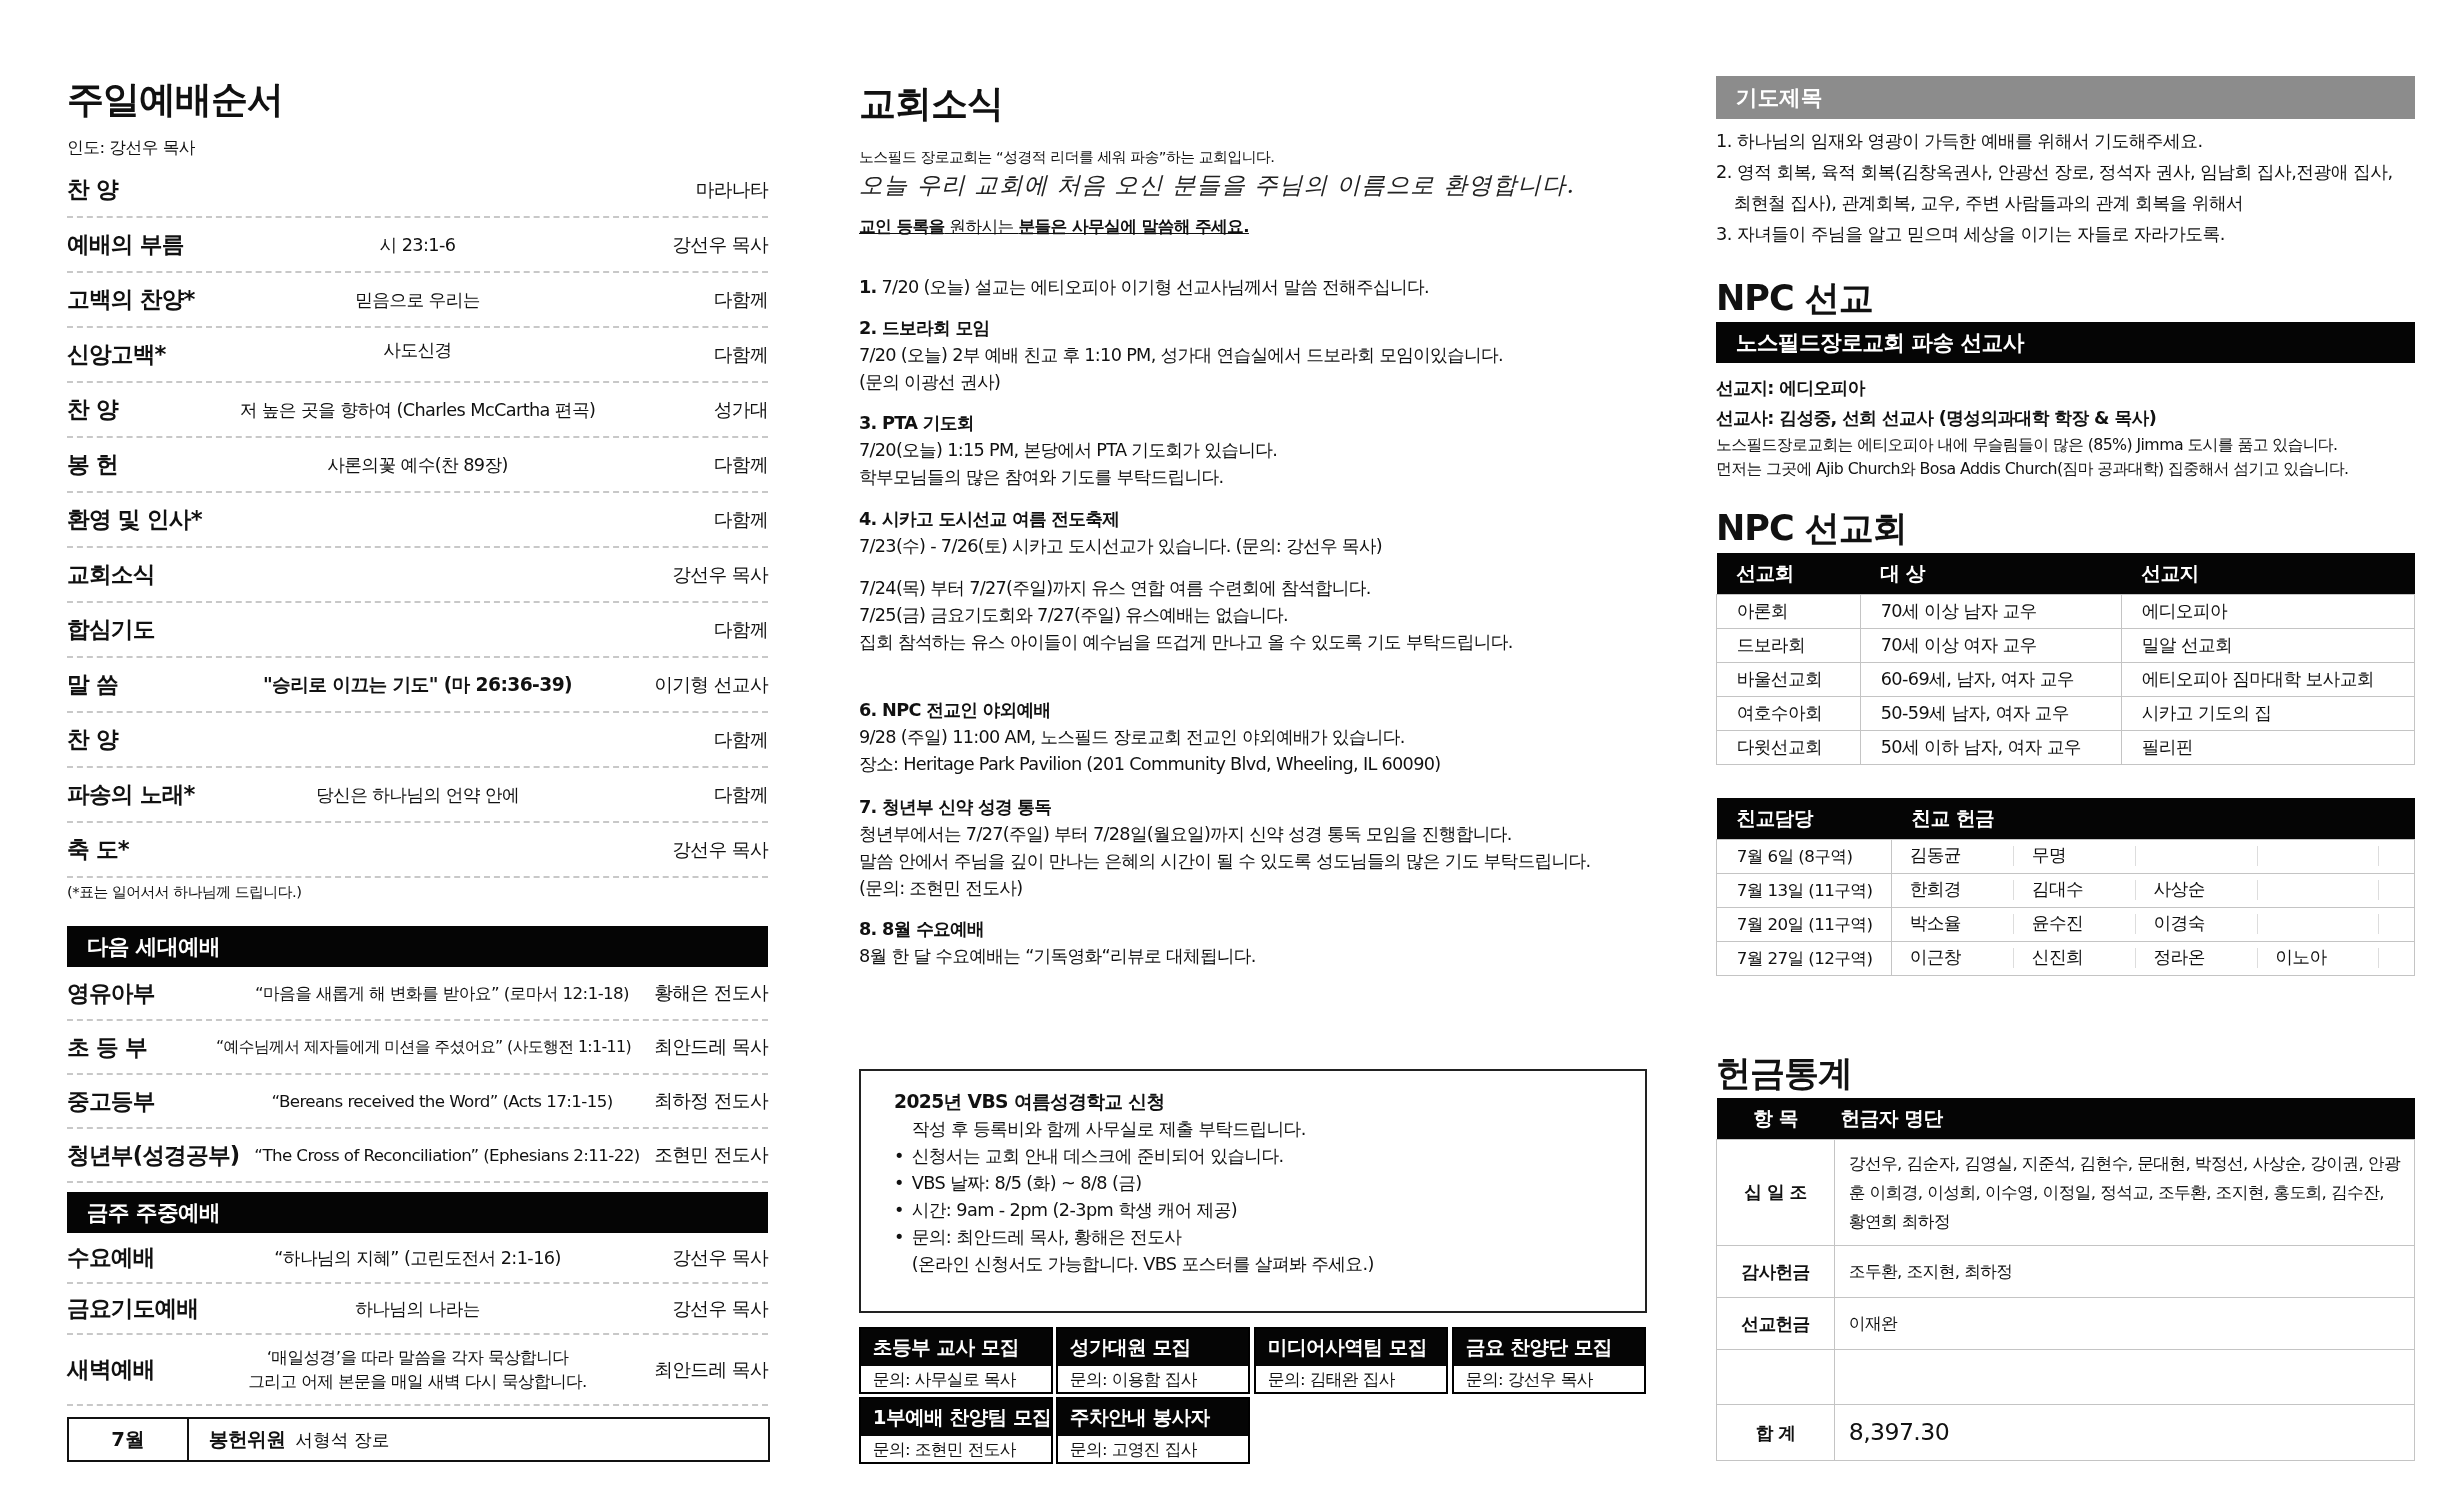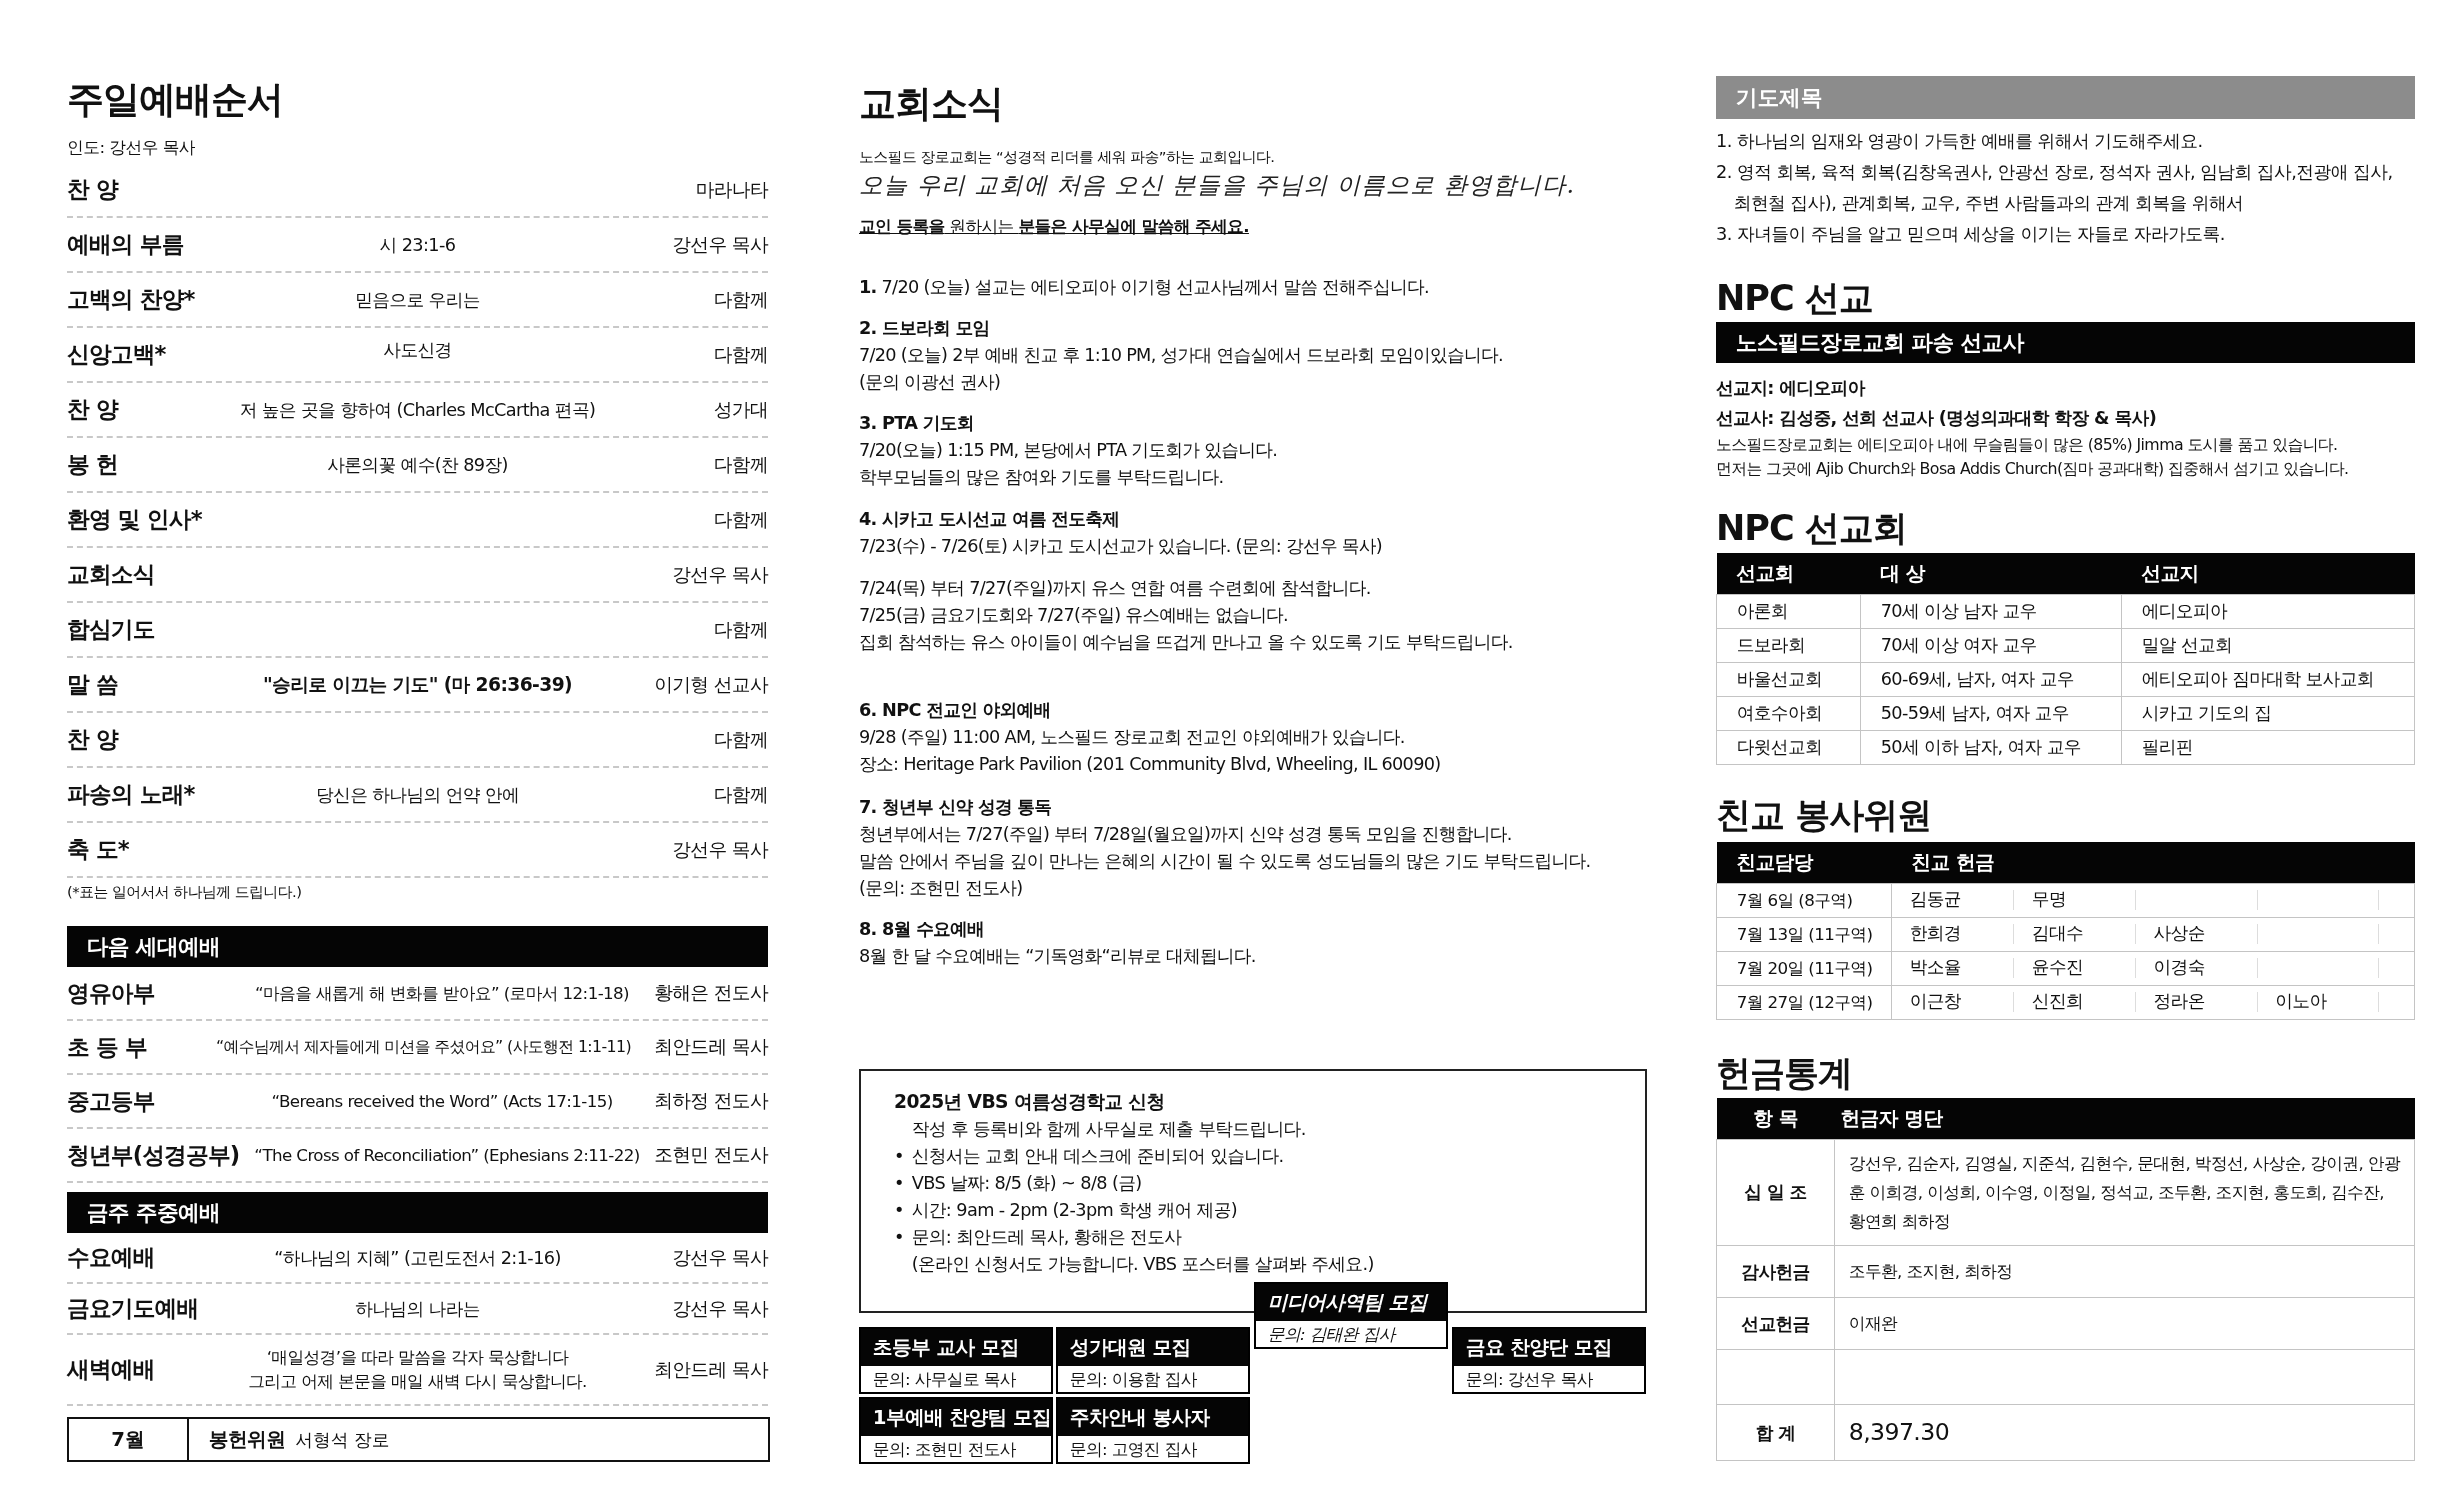--- a/index.html
+++ b/index.html
@@ -64,21 +64,21 @@
   .prayers .p.indent { padding-left: 17.7px; }
   #right .h2 { position: absolute; font-weight: bold; font-size: 35px; letter-spacing: -1px; line-height: 1; }
   .mbar { position: absolute; top: 322px; width: 699px; height: 41px; }
   .mission { position: absolute; top: 374px; width: 699px; }
   .mission .l { font-weight: bold; font-size: 17.7px; letter-spacing: -0.6px; line-height: 29.6px; }
   .mission .d { font-size: 15.8px; letter-spacing: -0.6px; line-height: 23.6px; }
   table { border-collapse: collapse; position: absolute; width: 699px; }
   th { background: #050505; color: #fff; font-weight: bold; font-size: 19.7px; letter-spacing: -0.5px; text-align: left; height: 41px; padding-left: 19.7px; }
   td { border: 1.5px solid #c4c4c4; font-size: 17.7px; letter-spacing: -0.6px; padding-left: 19.7px; height: 34px; }
   #missions-table { top: 553px; }
-  #greeters-table { top: 842px; }
+  #greeters-table { top: 798px; }
   #greeters-table td.nm { border-left: none; border-right: none; padding-left: 0; }
   #greeters-table td.nm span { display: block; padding-left: 17.7px; border-right: 1.5px solid #ddd; height: 19.7px; line-height: 19.7px; }
   #greeters-table td.last { border-left: none; }
   #offering-table { top: 1098px; }
   #offering-table td.k { font-weight: bold; text-align: center; padding-left: 0; width: 118px; font-size: 17.7px; }
   #offering-table td.v { padding: 9.9px 13.8px; line-height: 28.6px; font-size: 16.7px; vertical-align: middle; }
   #offering-table td.total { font-size: 23.6px; }
 </style>
 </head>
 <body>
@@ -262,21 +262,21 @@
   </div>
 
   <div class="recruit" style="top:1327px;left:0;">
       <div class="rh">초등부 교사 모집</div>
       <div class="rb">문의: 사무실로 목사</div>
     </div>
   <div class="recruit" style="top:1327px;left:197px;">
       <div class="rh">성가대원 모집</div>
       <div class="rb">문의: 이용함 집사</div>
     </div>
-  <div class="recruit" style="top:1282px;left:395px;font-style:italic;">
+  <div class="recruit" style="top:1327px;left:395px;">
       <div class="rh">미디어사역팀 모집</div>
       <div class="rb">문의: 김태완 집사</div>
     </div>
   <div class="recruit" style="top:1327px;left:593px;">
       <div class="rh">금요 찬양단 모집</div>
       <div class="rb">문의: 강선우 목사</div>
     </div>
   <div class="recruit" style="top:1397px;left:0;">
       <div class="rh">1부예배 찬양팀 모집</div>
       <div class="rb">문의: 조현민 전도사</div>

